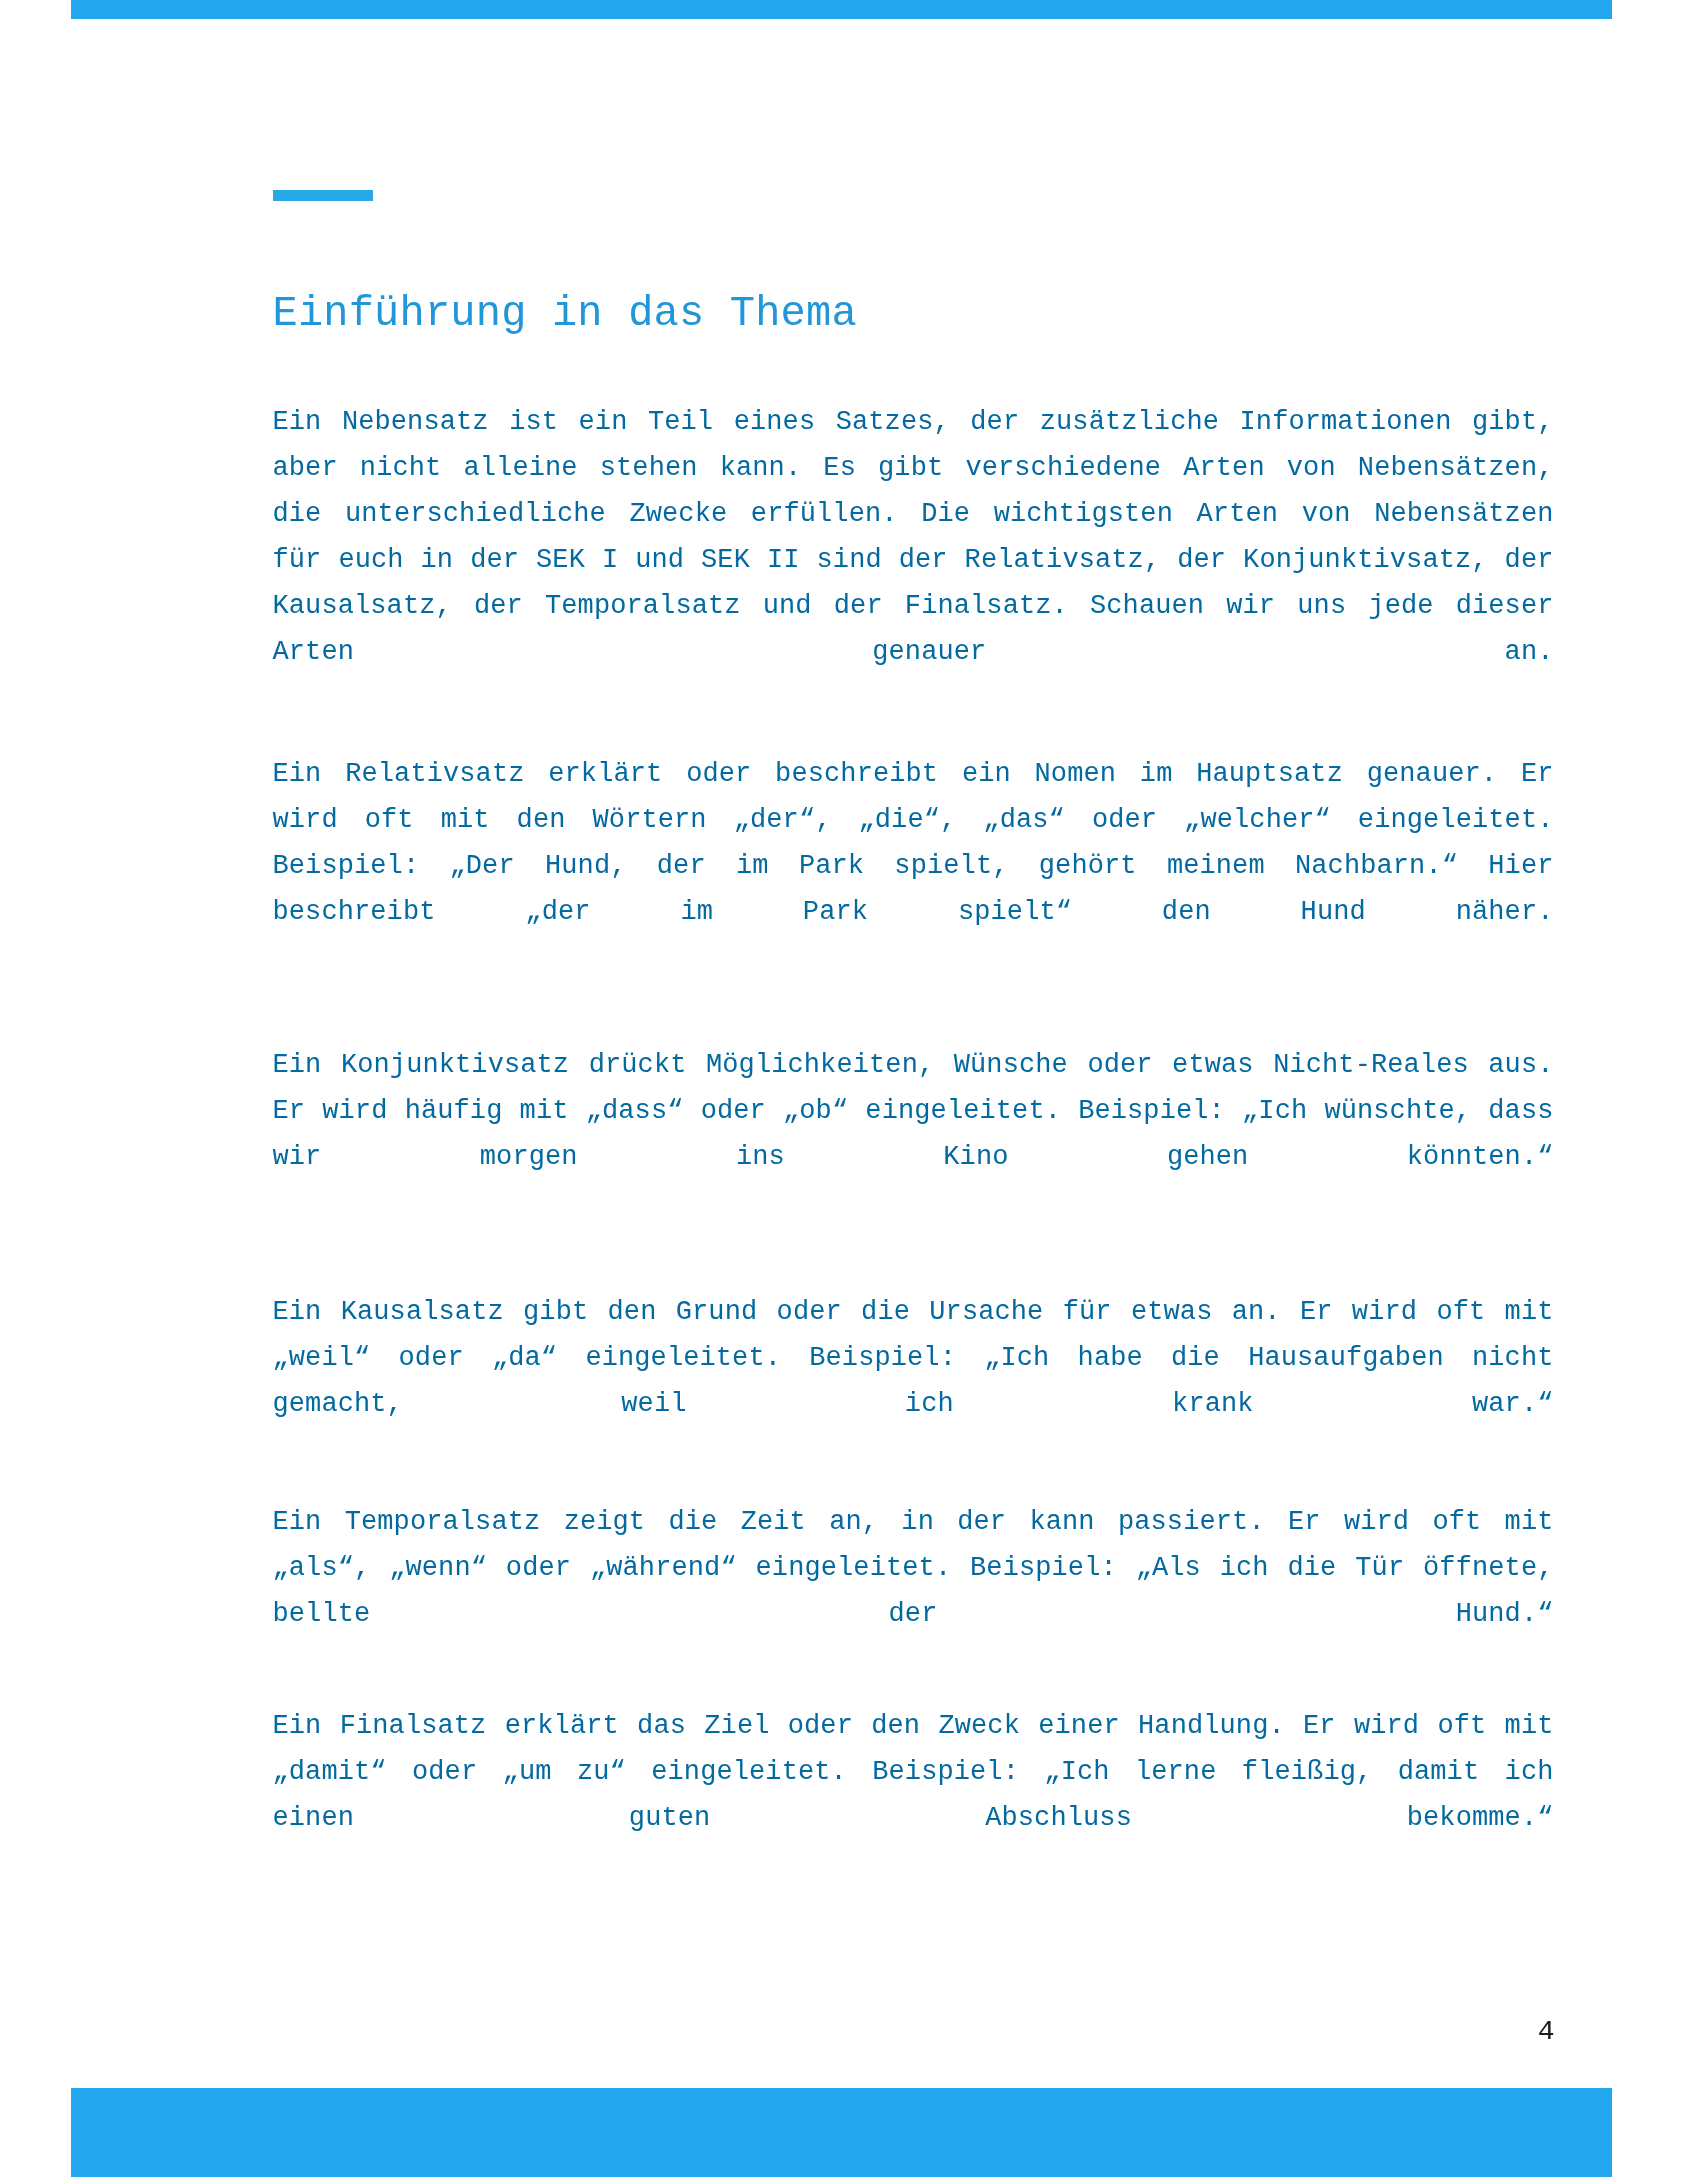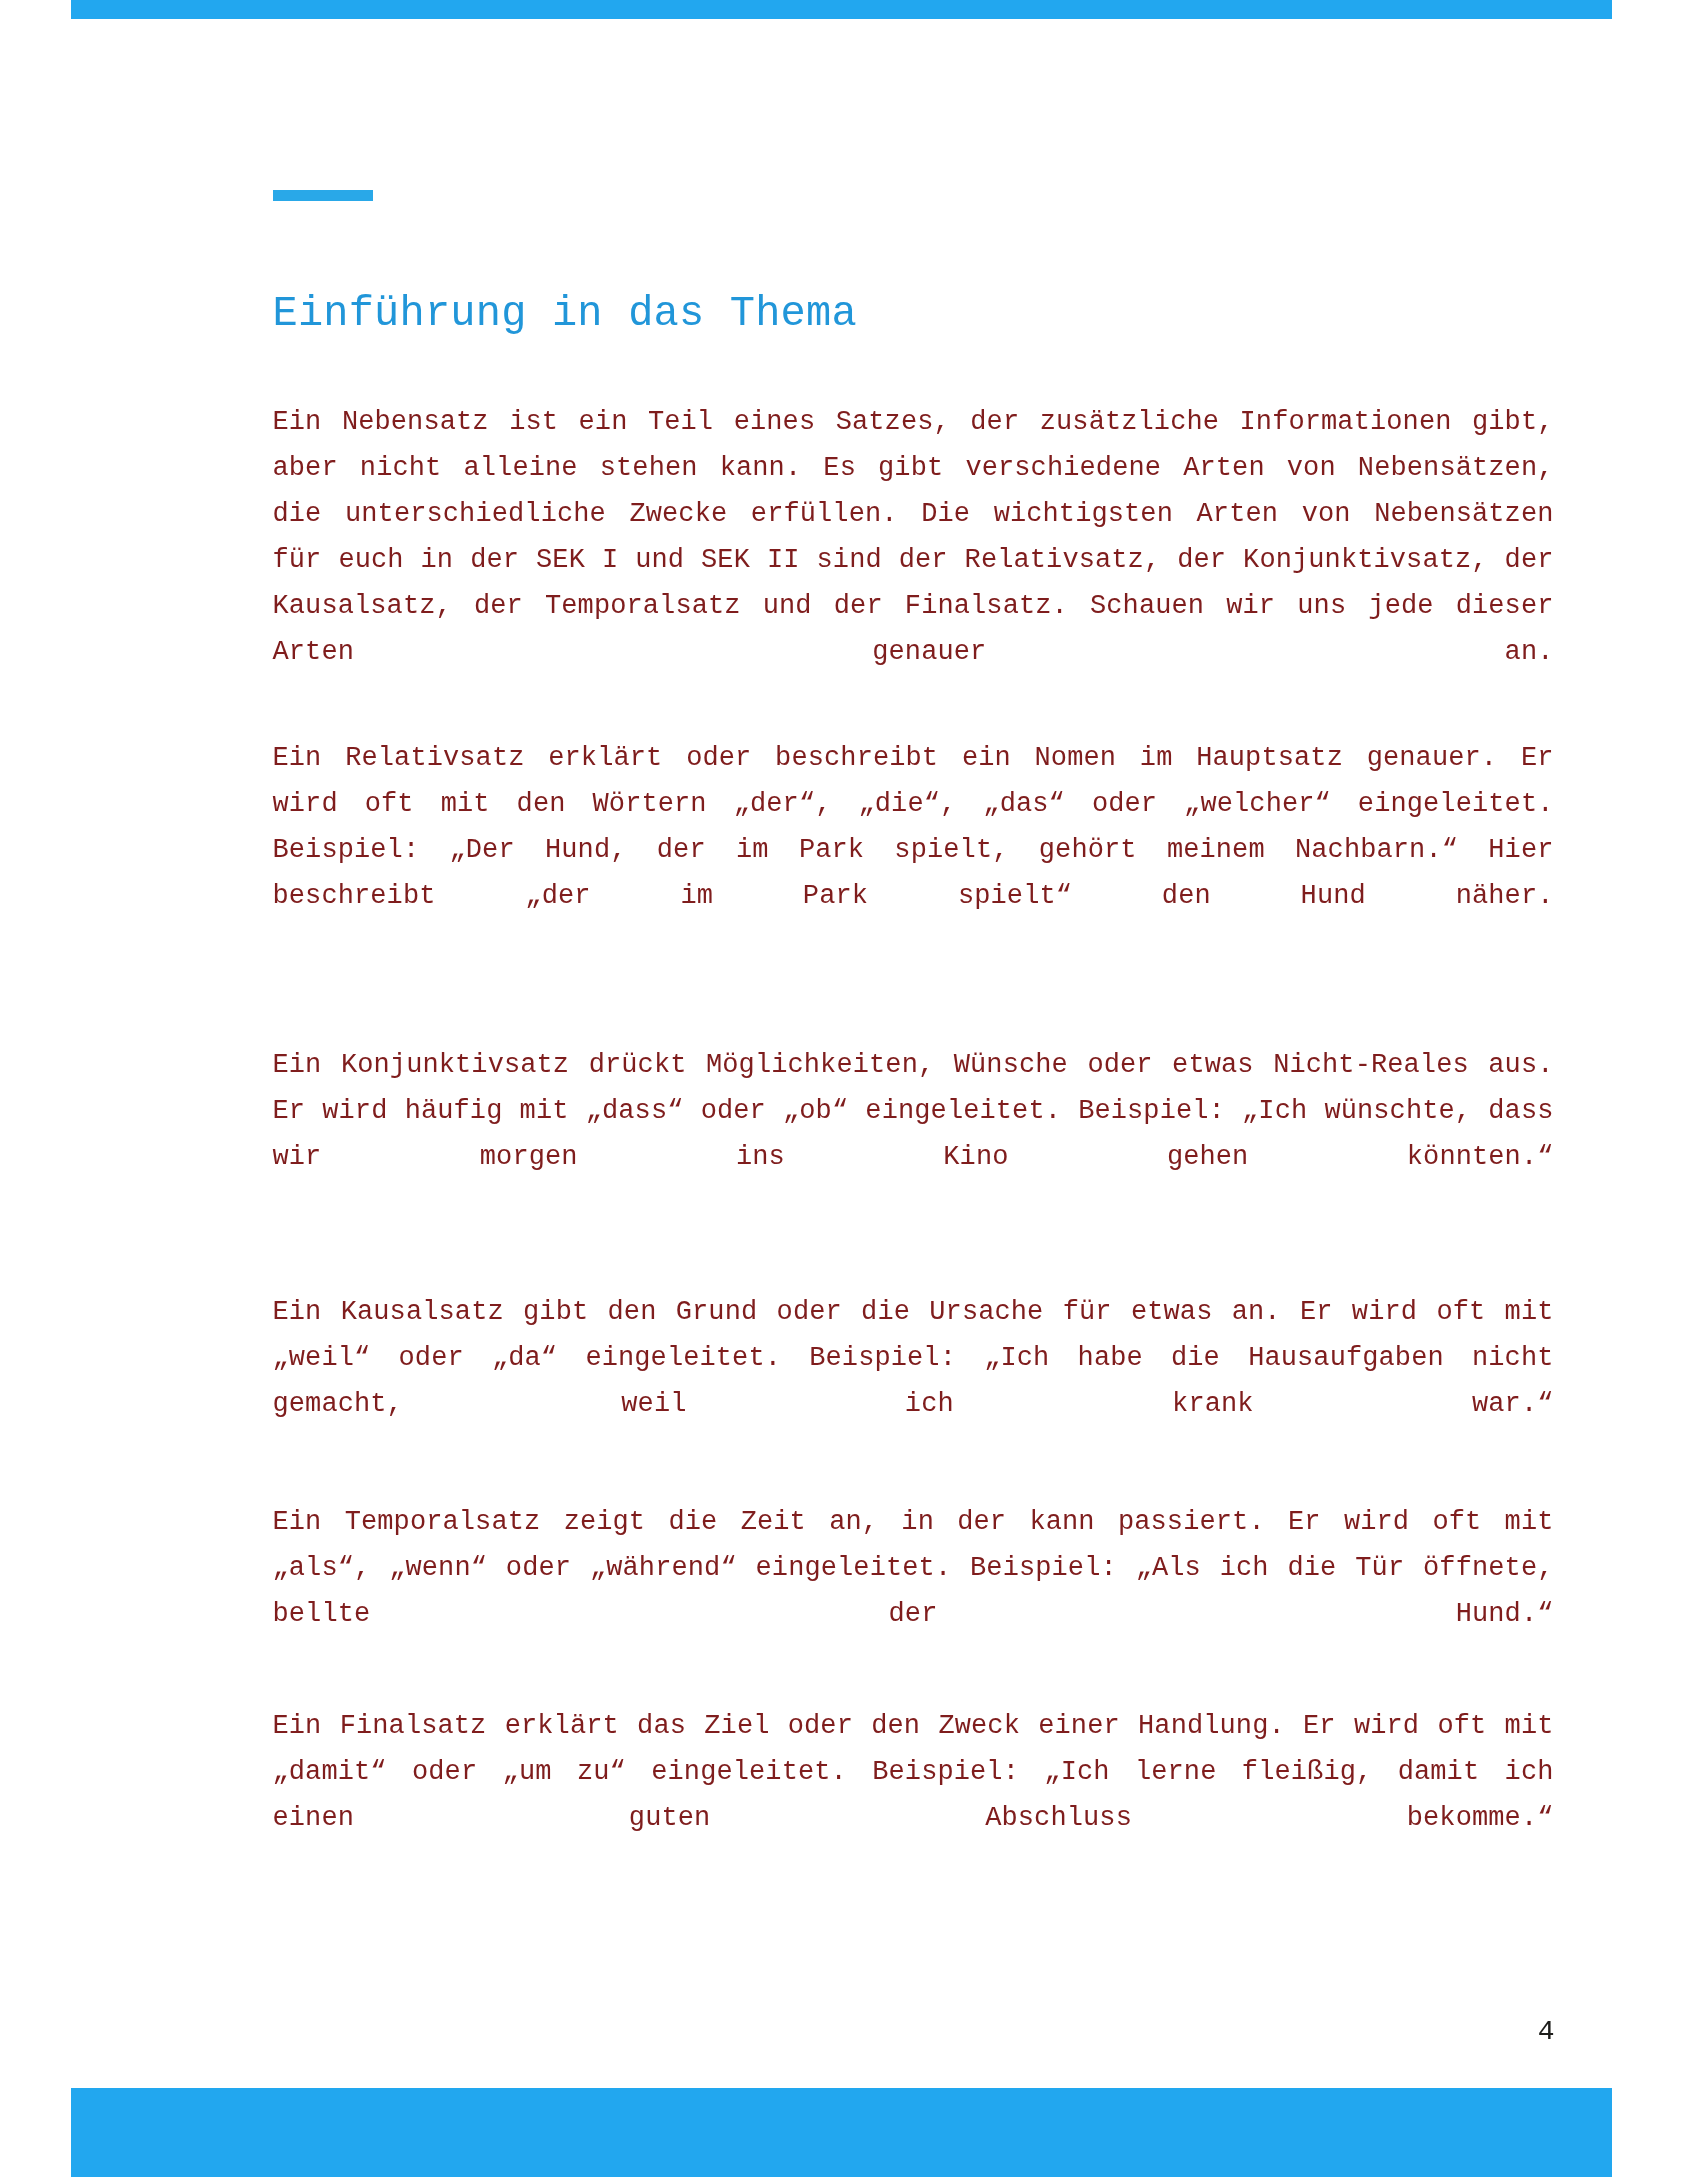--- a/index.html
+++ b/index.html
@@ -63,34 +63,34 @@
     white-space: nowrap;
   }
 
   .body-text {
     position: absolute;
     left: 202px;
     width: 1281px;
     margin: 0;
     font-size: 27px;
     line-height: 46px;
-    color: #7f1d1d;
+    color: #0369a1;
     text-align: justify;
     text-justify: inter-word;
     letter-spacing: 0.1px;
   }
   
   .body-text::after {
     content: "";
     display: inline-block;
     width: 100%;
   }
 
   .p-intro      { top: 399px; }
-  .p-relativ    { top: 735px; }
+  .p-relativ    { top: 751px; }
   .p-konjunktiv { top: 1042px; }
   .p-kausal     { top: 1289px; }
   .p-temporal   { top: 1499px; }
   .p-final      { top: 1703px; }
 
   .page-number {
     position: absolute;
     left: 1418px;
     top: 2018px;
     width: 66px;

